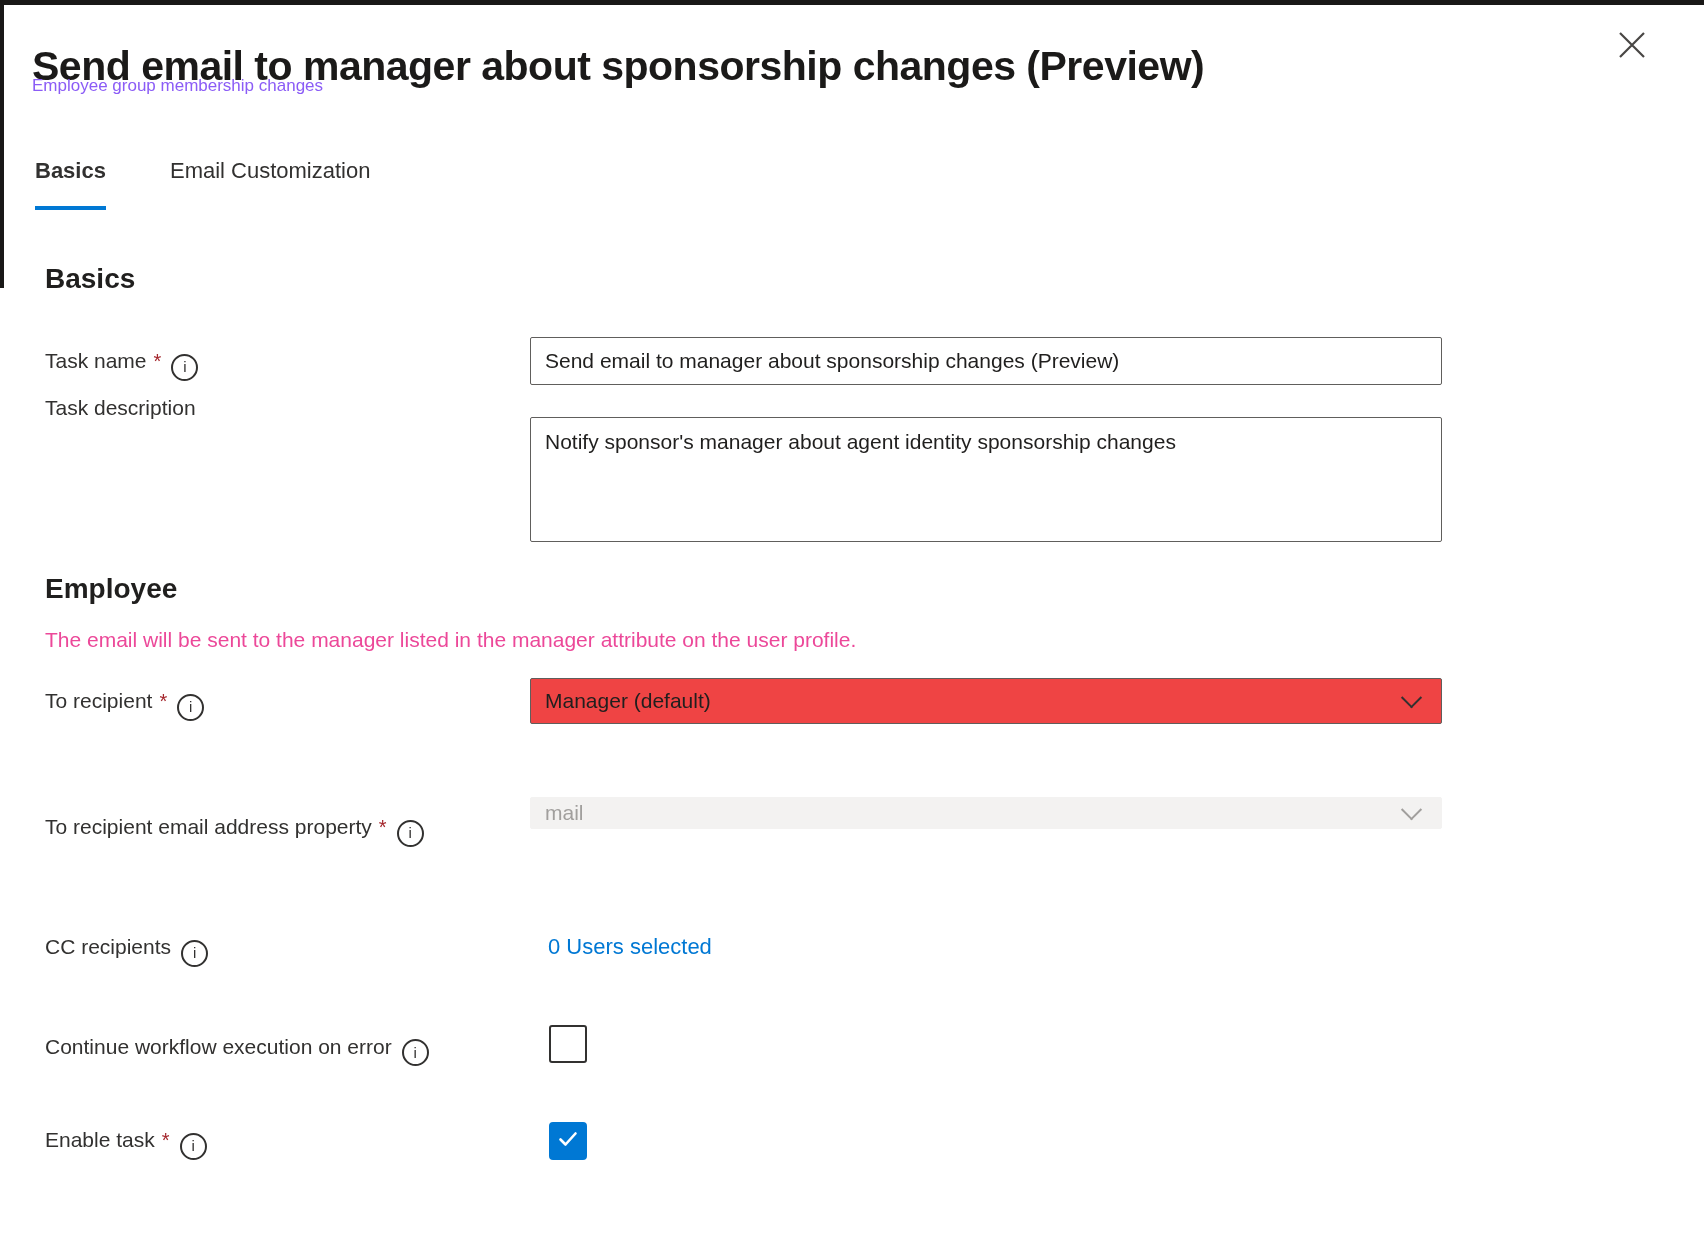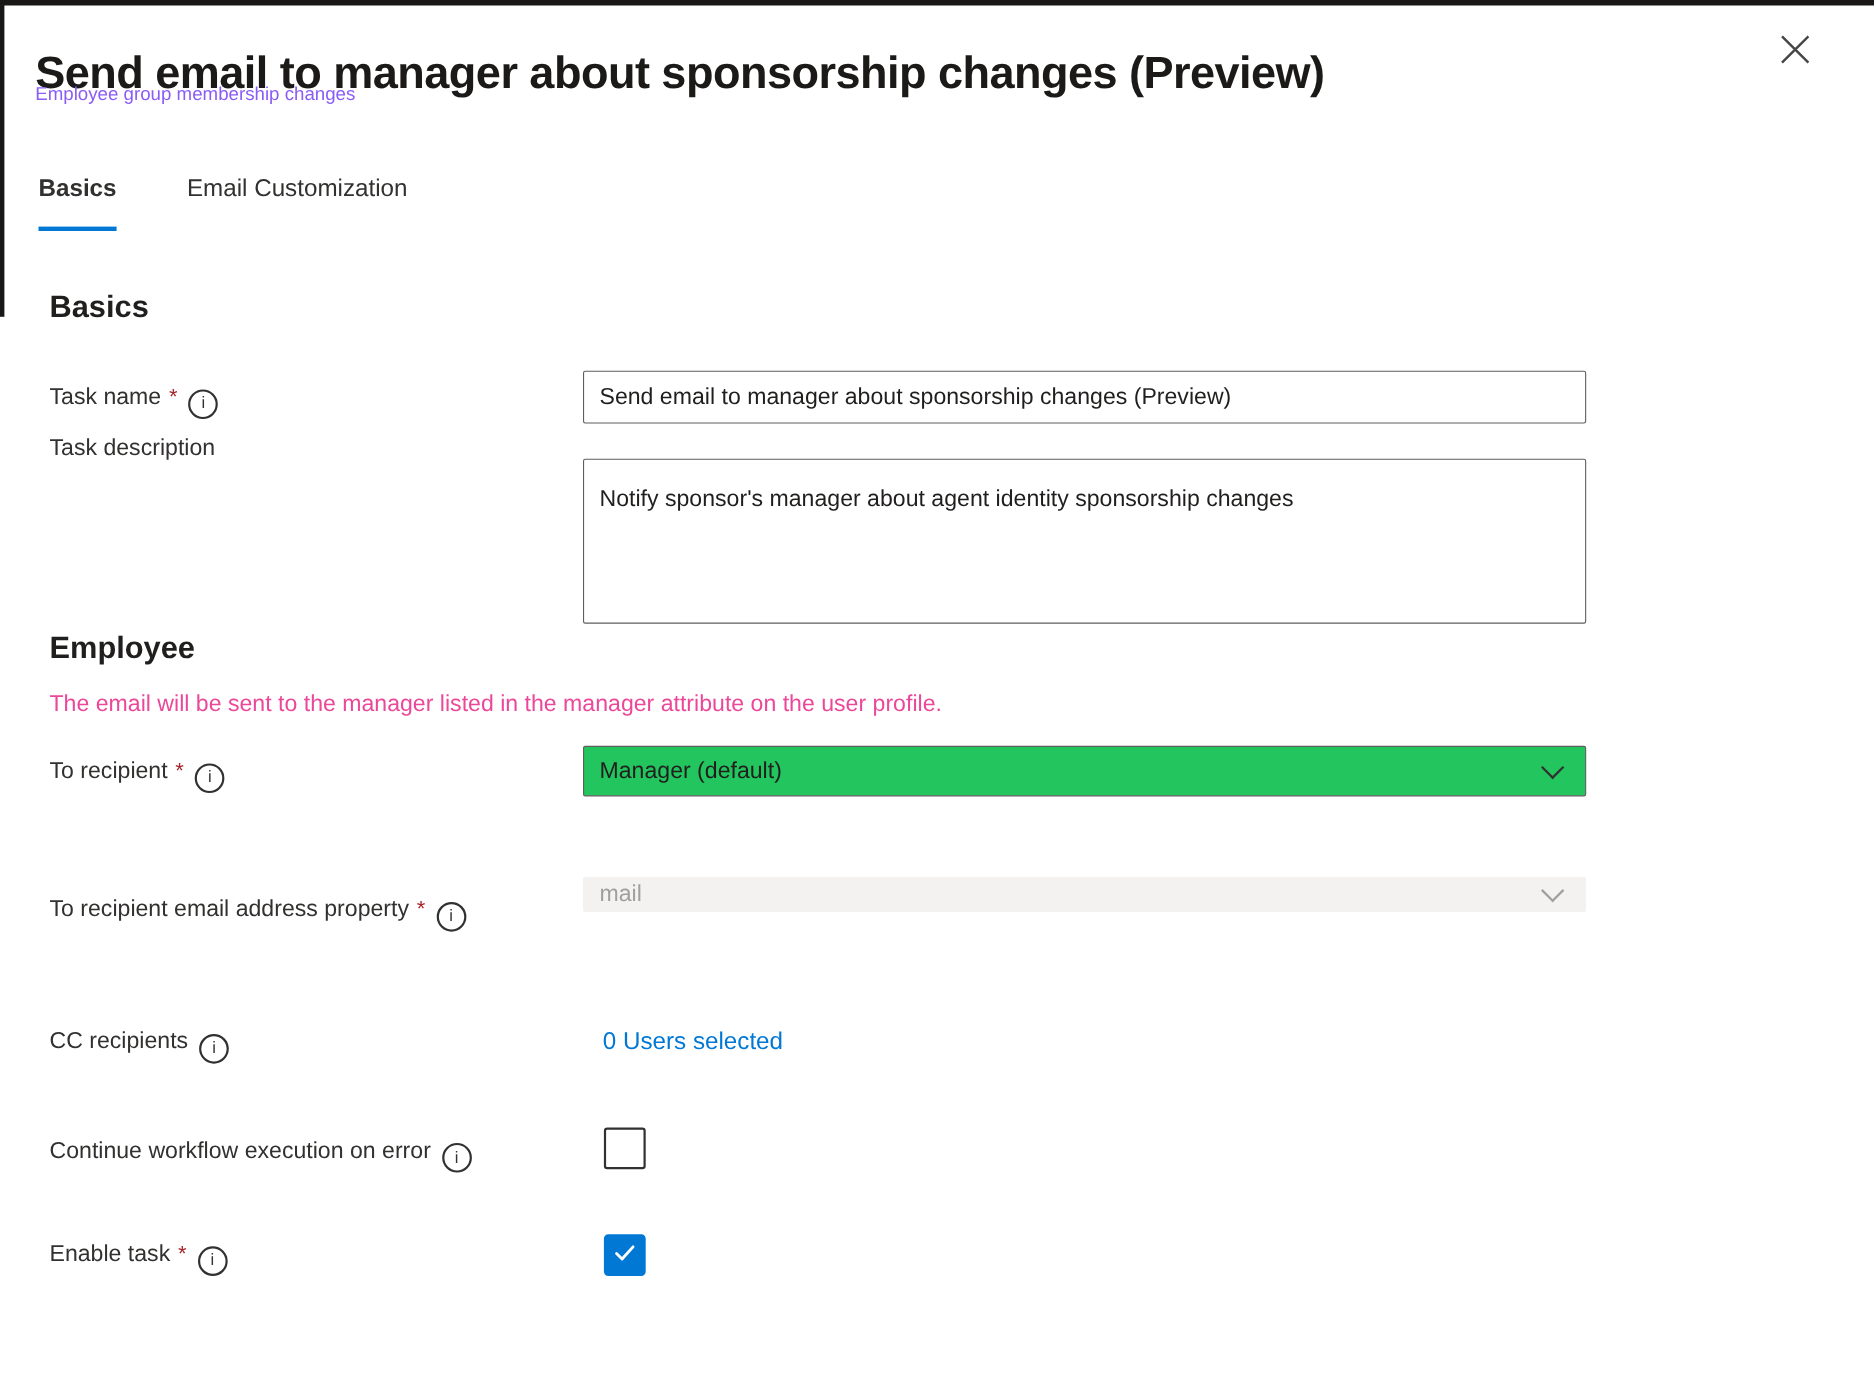--- a/index.html
+++ b/index.html
@@ -22,23 +22,23 @@
   #heading-basics{left:45px;top:240px;}
   #heading-configure{left:45px;top:550px;}
   .section-desc{position:absolute;left:45px;top:628px;font-size:21px;color:#ec4899;}
 
   .field-label{position:absolute;left:45px;font-size:21px;color:#323130;white-space:nowrap;}
   .required{color:#a4262c;margin-left:7px;font-size:20px;}
   .info-icon{display:inline-flex;align-items:center;justify-content:center;width:23px;height:23px;border:2px solid #323130;border-radius:50%;font-size:15px;color:#323130;margin-left:10px;vertical-align:-4px;font-weight:400;cursor:pointer;}
 
   .text-input{position:absolute;left:530px;width:912px;box-sizing:border-box;border:1px solid #605e5c;border-radius:2px;font-family:inherit;font-size:21px;color:#201f1e;padding:0 14px;background:#fff;outline:none;}
   #task-name-input{top:337px;height:48px;}
-  #task-desc-input{top:417px;height:150px;padding:22px 14px;resize:none;line-height:1.35;}
+  #task-desc-input{top:417px;height:125px;padding:10px 14px;resize:none;line-height:1.35;}
 
-  .dropdown{position:absolute;left:530px;width:912px;box-sizing:border-box;border:1px solid #605e5c;border-radius:2px;background:#22c55e;font-size:21px;color:#201f1e;display:flex;align-items:center;padding:0 50px 0 14px;cursor:pointer;}
+  .dropdown{position:absolute;left:530px;width:912px;box-sizing:border-box;border:1px solid #605e5c;border-radius:2px;background:#ef4444;font-size:21px;color:#201f1e;display:flex;align-items:center;padding:0 50px 0 14px;cursor:pointer;}
   #to-recipient-dropdown{top:678px;height:46px;}
   #email-prop-dropdown{top:797px;height:32px;background:#f3f2f1;border-color:#f3f2f1;color:#a19f9d;cursor:default;}
   .chevron{position:absolute;right:22px;top:50%;width:13px;height:13px;border-right:2px solid #323130;border-bottom:2px solid #323130;transform:translateY(-72%) rotate(45deg);}
   .chevron.disabled{border-color:#a19f9d;}
 
   .link{position:absolute;left:548px;top:933px;font-size:22px;color:#0078d4;text-decoration:none;line-height:28px;cursor:pointer;}
 
   .checkbox{position:absolute;left:549px;width:34px;height:34px;box-sizing:content-box;border:2px solid #323130;border-radius:3px;background:#fff;cursor:pointer;display:flex;align-items:center;justify-content:center;}
   #continue-checkbox{top:1025px;}
   #enable-checkbox{top:1122px;}

